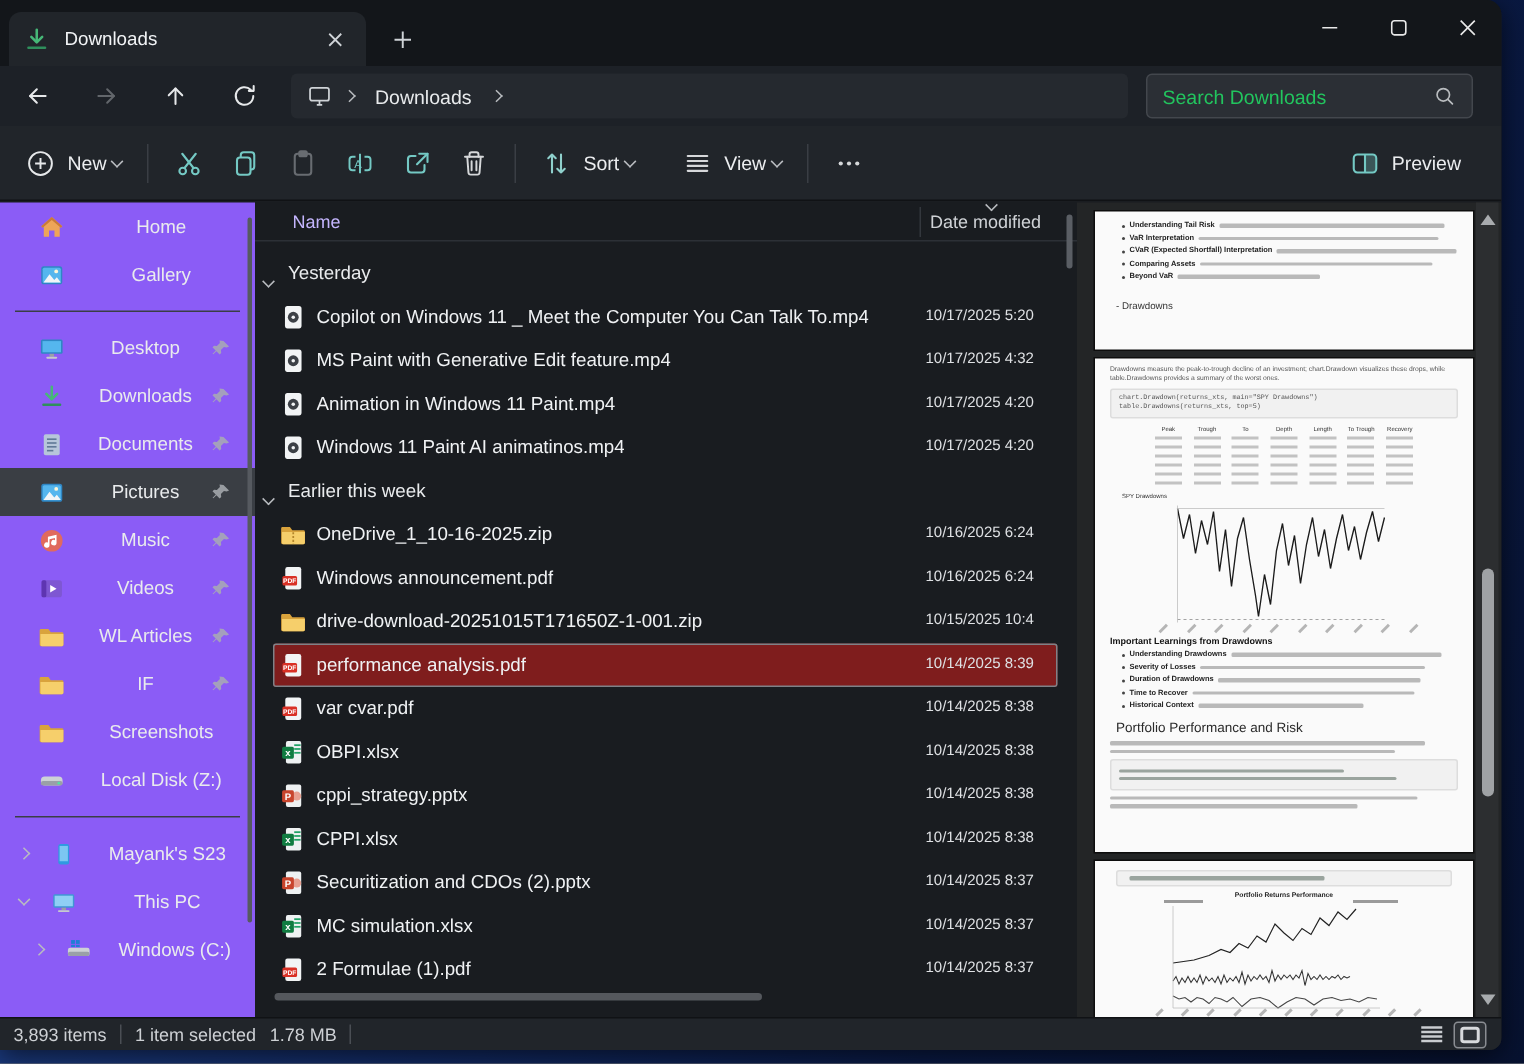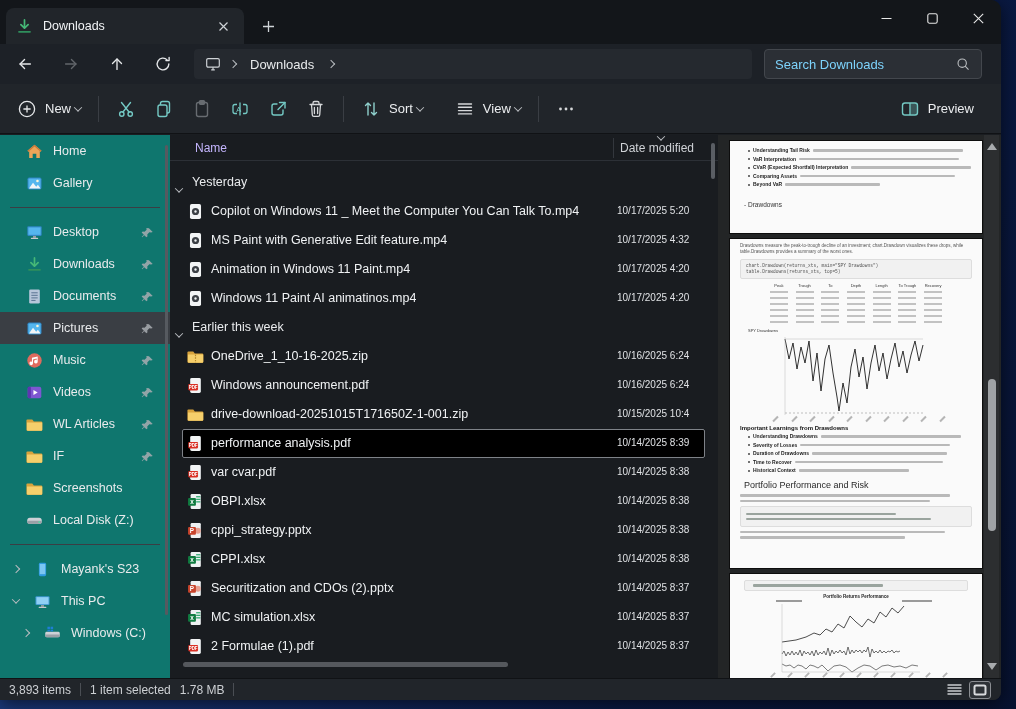--- a/index.html
+++ b/index.html
@@ -25,38 +25,38 @@
   
   .navbar { position:absolute; left:0; top:44px; width:100%; height:40px; background:#1d2127;
     display:flex; align-items:center; }
   .nav-btn { width:34px; height:30px; margin-left:12px; display:flex; align-items:center; justify-content:center; border-radius:4px; }
   .nav-btn:first-child { margin-left:8px; }
   .crumbbar { margin-left:14px; width:558px; height:30px; background:#25292f; border-radius:4px;
     display:flex; align-items:center; padding:0 10px; }
   .crumb-txt { font-size:13px; color:#e8eaec; margin:0 6px; }
   .searchbox { margin-left:12px; width:218px; height:30px; background:#2b2f35; border:1px solid #43474d;
     border-radius:4px; display:flex; align-items:center; padding:0 10px; }
-  .searchbox .ph { flex:1; font-size:13px; color:#7dd3fc; }
+  .searchbox .ph { flex:1; font-size:13px; color:#22c55e; }
 
   
   .toolbar { position:absolute; left:0; top:84px; width:100%; height:50px; background:#21252a;
     border-bottom:1px solid #101215; display:flex; align-items:center; }
   .tb-btn { height:36px; display:flex; align-items:center; justify-content:center; border-radius:4px; padding:0 9px; }
   .tb-ic { width:20px; height:20px; }
   .tb-label { font-size:13px; margin:0 4px 0 8px; color:#eceef0; }
   .tb-sep { width:1px; height:26px; background:#3a3e44; margin:0 8px; }
   .chev { display:inline-block; width:6px; height:6px; border-right:1.4px solid #b9bcc0; border-bottom:1.4px solid #b9bcc0; }
   .chev-down { transform:rotate(45deg) translate(-1px,-1px); }
   .chev-right { transform:rotate(-45deg); }
   .tb-right { margin-left:auto; margin-right:14px; display:flex; align-items:center; }
 
   
   .bodyarea { position:absolute; left:0; top:135px; width:100%; height:543px; }
 
-  .sidebar { position:absolute; left:0; top:0; width:170px; height:100%; background:#0f766e; overflow:hidden; }
+  .sidebar { position:absolute; left:0; top:0; width:170px; height:100%; background:#8b5cf6; overflow:hidden;text-align:center; }
   .sb-row { position:relative; height:32px; display:flex; align-items:center; border-radius:4px; margin:0 8px; }
   .sb-row.sel { background:#3a3e44; margin:0; padding:16px 8px; border-radius:0; }
   .sb-ic { width:17px; height:17px; margin-left:18px; flex:0 0 auto; }
   .sb-row .chevbox { position:absolute; left:2px; width:12px; height:12px; display:flex; align-items:center; justify-content:center; }
   .sb-row.dev .sb-ic { margin-left:26px; }
   .sb-row.indent .sb-ic { margin-left:36px; }
   .sb-row.indent .chevbox { left:12px; }
   .sb-label { font-size:12.5px; margin-left:10px; color:#e9ebed; white-space:nowrap; flex:1; }
   .pin { width:13px; height:13px; margin-right:8px; opacity:.85; }
   .sb-div { height:1px; background:#3a3e44; margin:8px 10px; }
@@ -67,21 +67,21 @@
   .list-header { position:relative; height:26px; border-bottom:1px solid #2c3036; }
   .col-name { position:absolute; left:25px; top:6px; font-size:12px; color:#c4b5fd; }
   .col-date { position:absolute; left:450px; top:6px; font-size:12px; color:#cfd2d6; }
   .col-sortchev { position:absolute; left:488px; top:0px; }
   .col-div { position:absolute; left:443px; top:3px; width:1px; height:20px; background:#33373d; }
   .rows { position:absolute; left:0; top:33px; width:540px; }
   .grow { position:relative; height:29px; }
   .grow .chevbox { position:absolute; left:6px; top:11px; }
   .grow .glabel { position:absolute; left:22px; top:7px; font-size:12.5px; color:#e9ebed; }
   .row { position:relative; height:29px; margin:0 5px 0 12px; border-radius:2px; }
-  .row.selected { background:#000000; outline:1px solid #7e8288; outline-offset:-1px; }
+  .row.selected { background:#7f1d1d; outline:1px solid #7e8288; outline-offset:-1px; }
   .f-ic { position:absolute; left:5px; top:6px; width:17px; height:17px; }
   .fname { position:absolute; left:29px; top:7px; font-size:12.5px; color:#f0f2f4; white-space:nowrap; max-width:400px; overflow:hidden; }
   .fdate { position:absolute; left:435px; top:7.5px; font-size:10px; color:#dfe1e4; white-space:nowrap; }
   .hscroll { position:absolute; left:13px; bottom:11px; width:325px; height:5px; background:#55585d; border-radius:3px; }
   .list-vscroll { position:absolute; right:3px; top:8px; width:4px; height:36px; background:#5a5e64; border-radius:2px; }
 
   
   .previewpane { position:absolute; left:718px; top:0; width:283px; height:100%; background:#232526; }
   .pv-page { position:absolute; left:12px; width:252px; background:#fafafa; box-shadow:0 0 0 1px #0d0d0d; overflow:hidden; color:#333; }
   .pv1 { top:6px; height:92px; }

